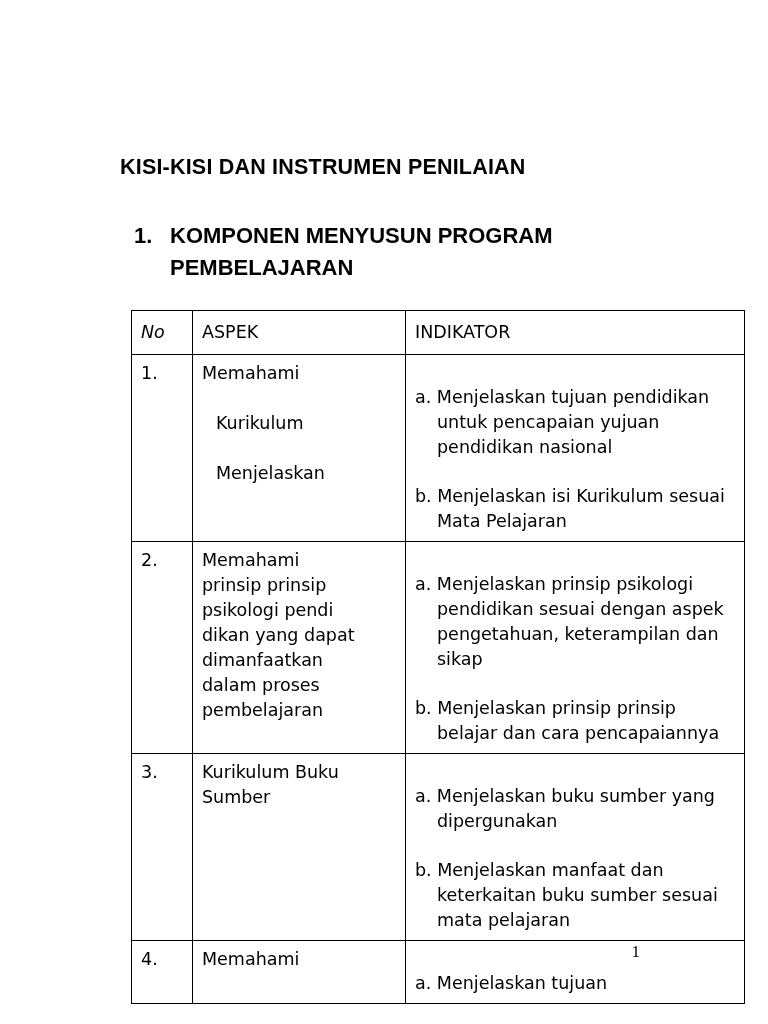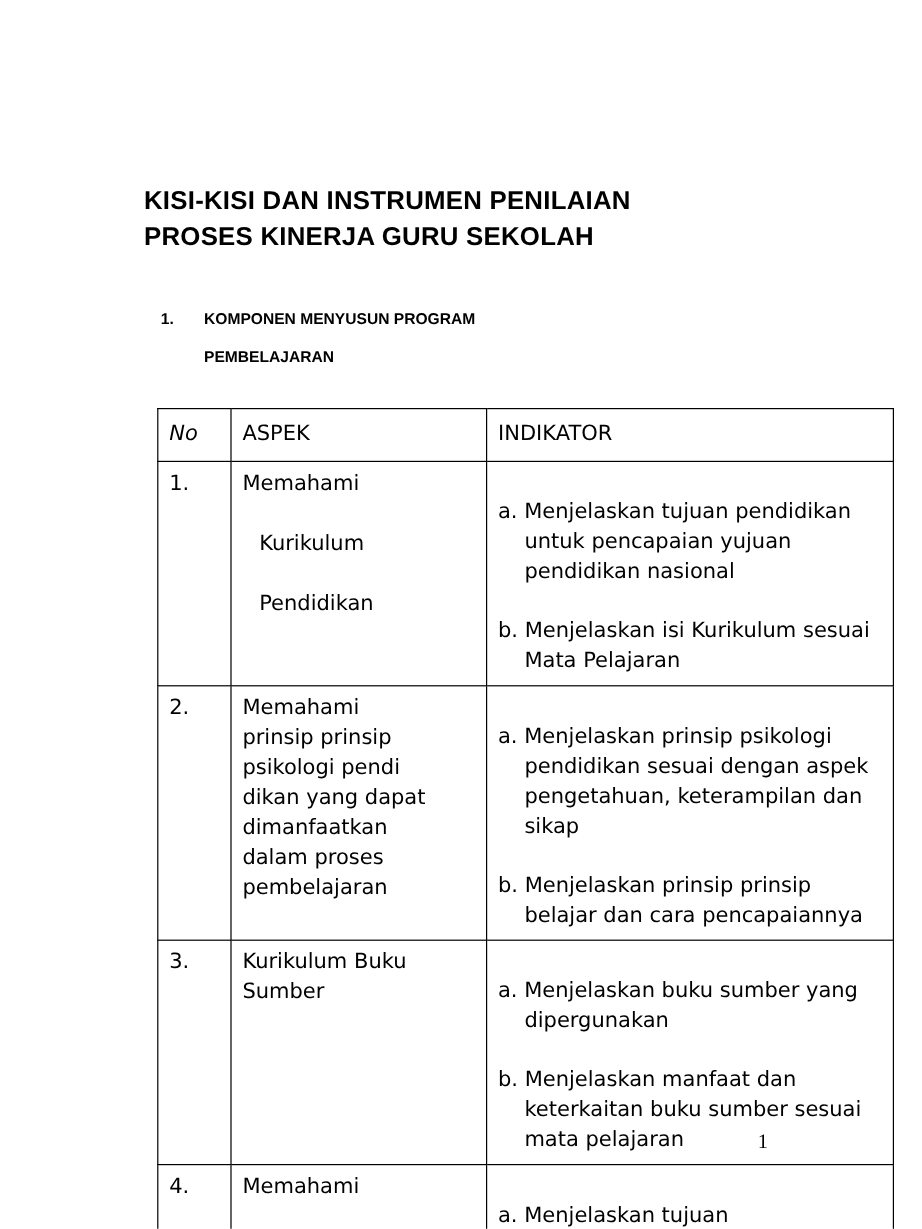--- a/index.html
+++ b/index.html
@@ -37,21 +37,21 @@
     display: block;
     white-space: nowrap;
   }
   .section-heading {
     margin: 0;
     padding-top: 38px;
     padding-left: 134px;
     padding-right: 90px;
     font-family: "Liberation Sans", sans-serif;
     font-weight: bold;
-    font-size: 13px;
+    font-size: 22px;
     line-height: 32px;
   }
   .section-heading .num {
     display: inline-block;
     width: 36px;
   }
   .section-heading .sh-line2 {
     display: block;
     padding-left: 36px;
   }
@@ -114,42 +114,41 @@
     font-size: 17px;
   }
 </style>
 </head>
 <body>
 
 <div class="page">
 
   <h1 class="doc-title">
     <span class="line">KISI-KISI DAN INSTRUMEN PENILAIAN</span>
-    <span class="line">PROSES KINERJA GURU SEKOLAH</span>
   </h1>
 
   <h2 class="section-heading">
     <span class="num">1.</span><span>KOMPONEN MENYUSUN PROGRAM</span>
     <span class="sh-line2">PEMBELAJARAN</span>
   </h2>
 
   <table class="kisi">
     <tbody>
       <tr class="head">
         <td class="col-no">No</td>
         <td class="col-aspek">ASPEK</td>
         <td class="col-ind">INDIKATOR</td>
       </tr>
 
       <tr>
         <td class="col-no">1.</td>
         <td class="col-aspek">
           <span>Memahami</span>
           <span class="indent-1">Kurikulum</span>
-          <span class="indent-1">Pendidikan</span>
+          <span class="indent-1">Menjelaskan</span>
         </td>
         <td class="col-ind">
           <span class="hang">a. Menjelaskan tujuan pendidikan untuk pencapaian yujuan pendidikan nasional</span>
           <span class="hang">b. Menjelaskan isi Kurikulum sesuai Mata Pelajaran</span>
         </td>
       </tr>
 
       <tr>
         <td class="col-no">2.</td>
         <td class="col-aspek">

